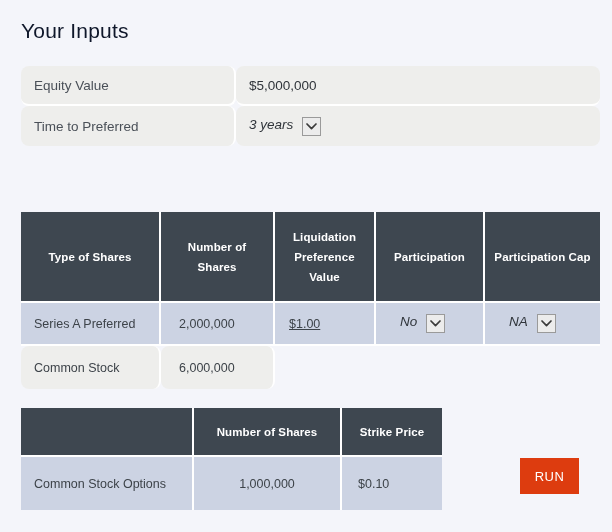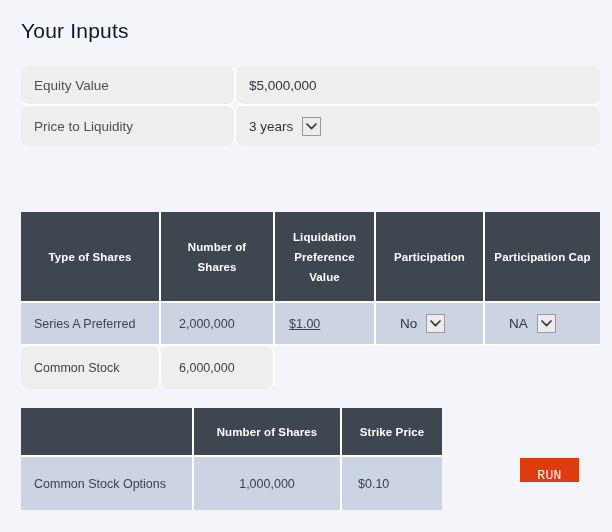--- a/index.html
+++ b/index.html
@@ -102,23 +102,23 @@
     font-size: 12.5px;
     color: #3d4349;
   }
   #options-table td.name { padding-left: 13px; }
   #options-table td.num  { text-align: center; }
   #options-table td.money { padding-left: 16px; margin-top: 44px; }
 
   
   .select-wrap {
     display: inline-flex;
-    align-items: center;
     gap: 9px;
     vertical-align: middle;
+    font-style: italic;
   }
   .select-text {
     font-size: 13.5px;
     color: #2f343a;
     white-space: nowrap;
   }
   .select-box {
     width: 19px;
     height: 19px;
     background: #ececec;
@@ -147,25 +147,25 @@
     position: absolute;
     left: 247px;
   }
 
   
   #run-button {
     position: absolute;
     left: 520px;
     top: 458px;
     width: 59px;
-    height: 24px;
+    height: 36px;
     background: #dd3c0f;
     color: #ffffff;
     border: none;
-    font-family: Liberation Mono, monospace;
+    font-family: Liberation Sans, sans-serif;
     font-size: 13px;
     letter-spacing: 0.4px;
     cursor: pointer;
     padding: 0;
     line-height: 35px;
     text-align: center;
   }
 </style>
 </head>
 <body>
@@ -176,21 +176,21 @@
   <colgroup>
       <col style="width:215px">
       <col style="width:364px">
     </colgroup>
   <tbody>
     <tr>
       <td class="label c-gray sep-r sep-b">Equity Value</td>
       <td class="value c-gray sep-b">$5,000,000</td>
     </tr>
     <tr>
-      <td class="label c-gray sep-r">Price to Liquidity</td>
+      <td class="label c-gray sep-r">Time to Preferred</td>
       <td class="value c-gray">
         <span class="select-wrap">
           <span class="select-text">3 years</span>
           <span class="select-box">
             <svg width="11" height="7" viewBox="0 0 11 7">
               <path d="M1 1 L5.5 5.6 L10 1" fill="none" stroke="#3b3b3b" stroke-width="1.7" stroke-linecap="round" stroke-linejoin="round"></path>
             </svg>
           </span>
         </span>
       </td>

